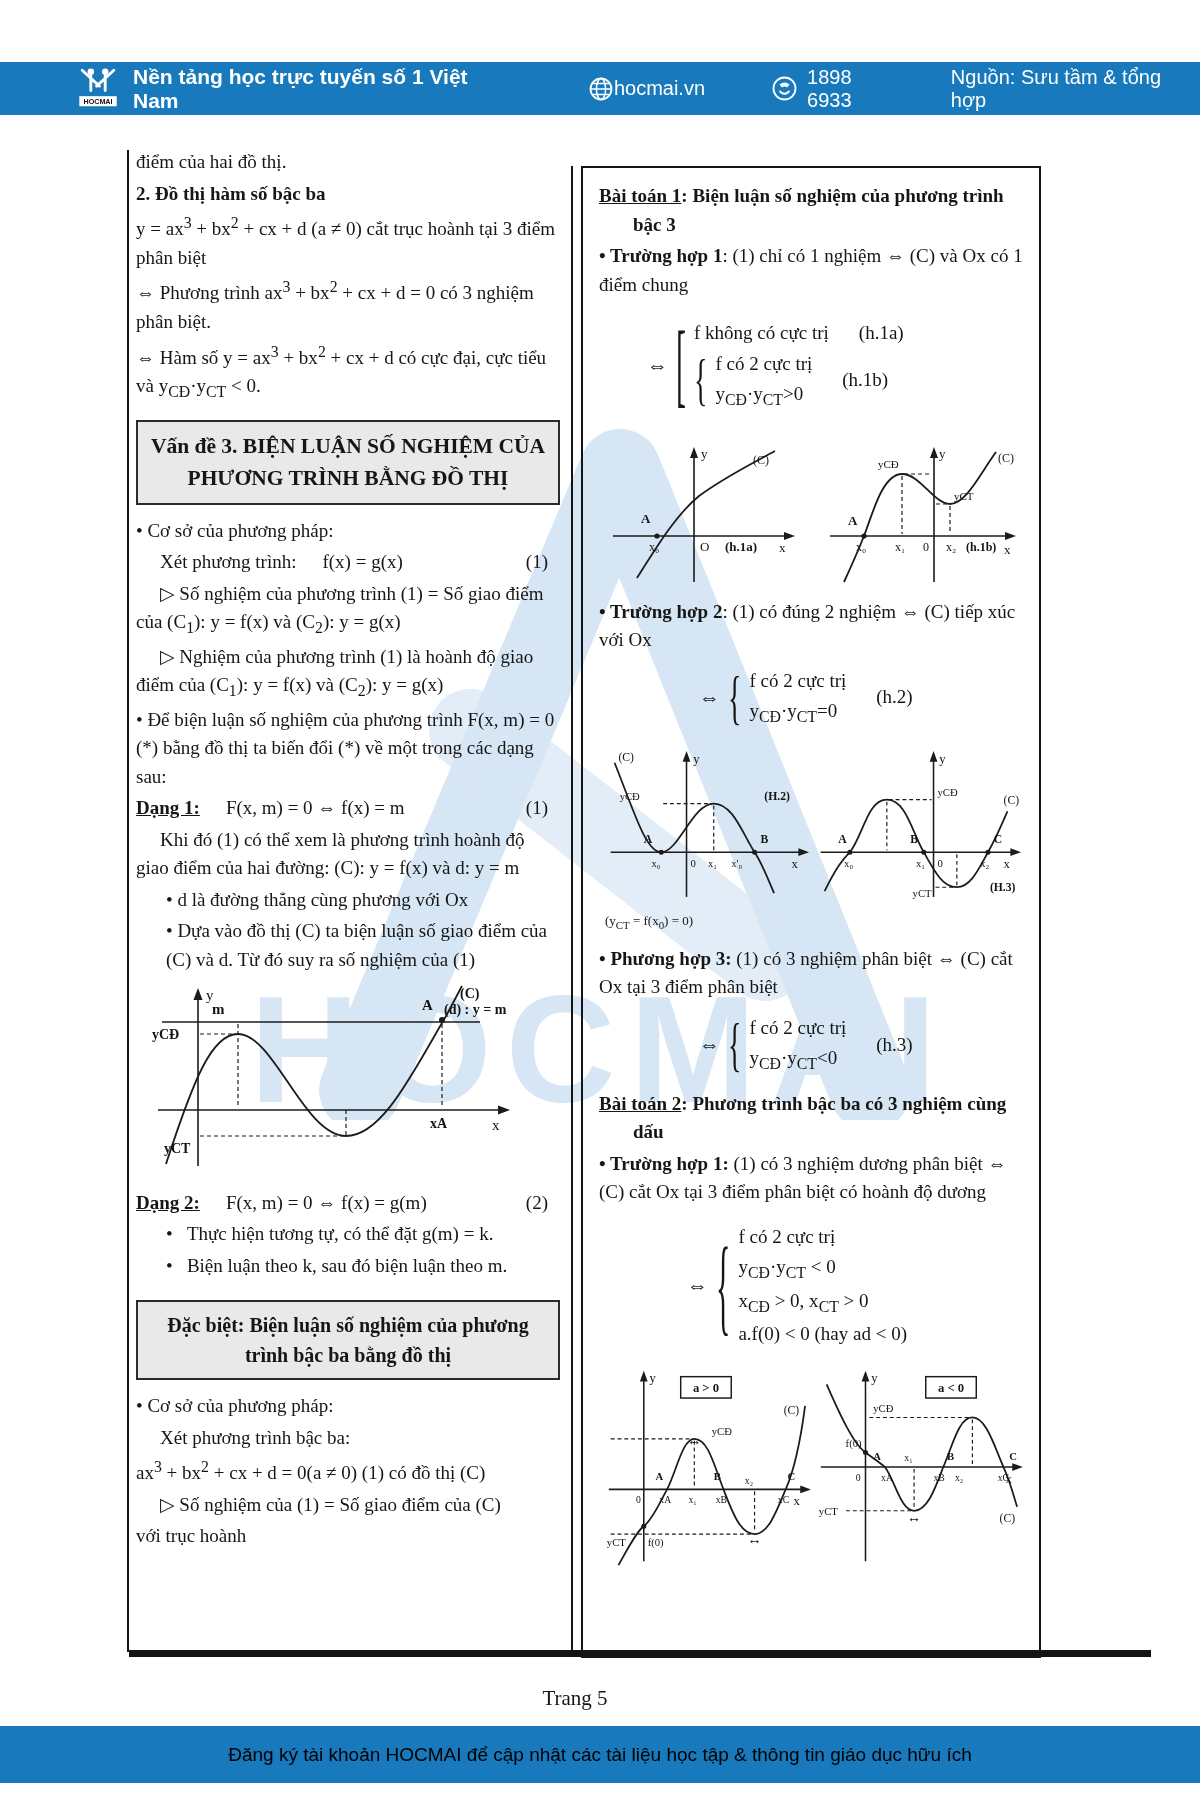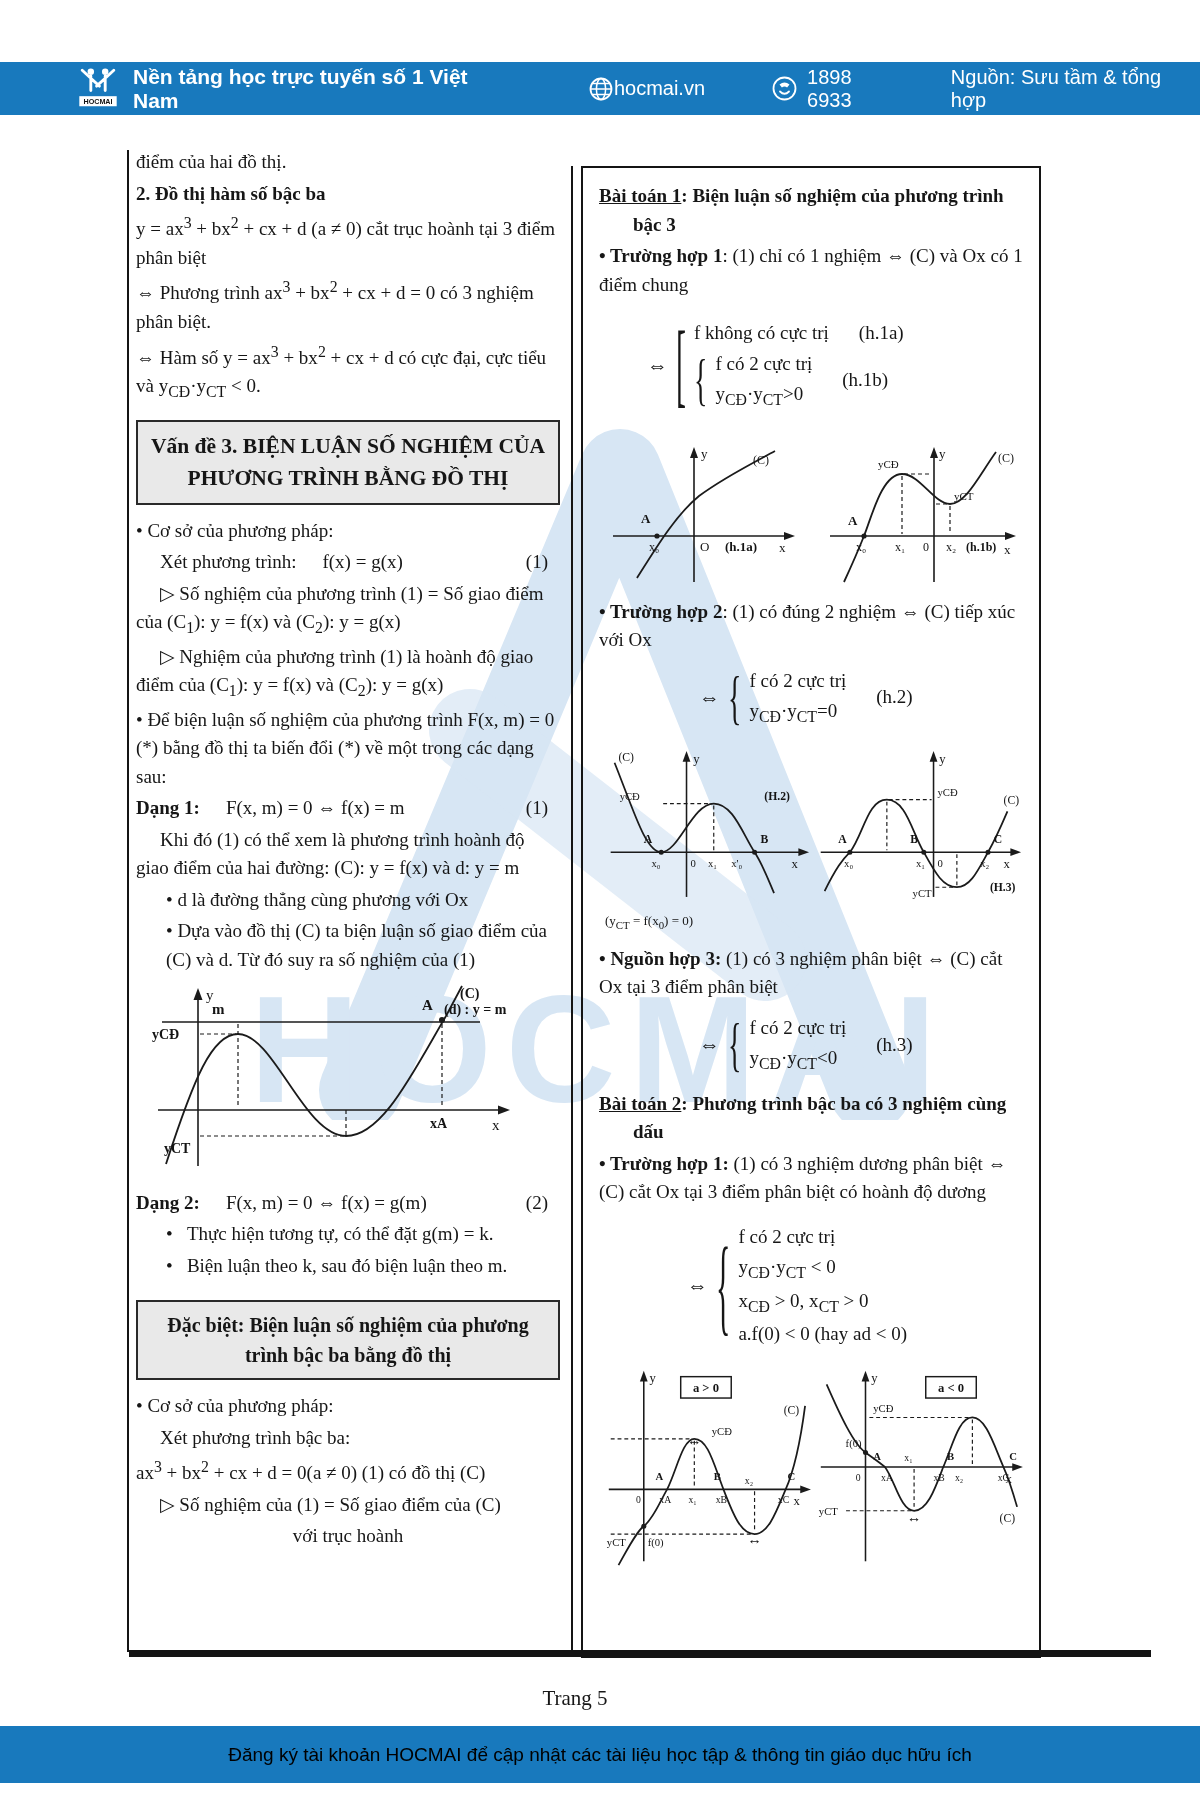--- a/index.html
+++ b/index.html
@@ -35,30 +35,30 @@
         border-top:5px solid #141414;border-bottom:2px solid #141414;z-index:2;}
 
   .lcol{position:absolute;left:136px;top:148px;width:424px;font-size:19px;line-height:1.5;z-index:1;}
   .rbox{position:absolute;left:581px;top:166px;width:460px;height:1492px;border:2px solid #141414;
         padding:14px 16px 0;font-size:19px;line-height:1.5;overflow:hidden;z-index:1;}
 
   p.ln{margin:0 0 3px;}
   .bold{font-weight:700;}
   .ti{text-indent:24px;}
   .ti2{padding-left:30px;}
-  .ctr{text-align:center;}
+  .ctr{}
   .hang{padding-left:34px;text-indent:-34px;}
   .mt6{margin-top:6px;}
 
   .secbox{border:2px solid #2a2a2a;background:#e9e9e9;text-align:center;font-weight:700;
           font-size:21.5px;line-height:1.5;padding:8px 10px;margin:16px 0 12px;}
   .secbox2{font-size:20px;margin:20px 0 12px;}
 
   .drow{display:flex;align-items:flex-start;margin:2px 0 3px;}
-  .dlab{font-weight:700;flex:0 0 auto;}
+  .dlab{font-weight:700;text-decoration:underline;flex:0 0 auto;}
   .xlab{flex:0 0 auto;}
   .df{margin-left:26px;flex:0 0 auto;}
   .dtag{margin-left:auto;margin-right:12px;flex:0 0 auto;}
 
   .fig{margin:4px 0 6px;}
   .figrow{display:flex;justify-content:space-between;align-items:flex-start;margin:6px 0 8px;}
   .figcap{font-size:13px;margin:-2px 0 4px 6px;}
 
   .sys{display:flex;align-items:center;gap:8px;}
   .syscol{display:flex;flex-direction:column;gap:2px;}
@@ -324,21 +324,21 @@
         <text x="108" y="127" font-size="11">x₁</text>
         <text x="130" y="127" font-size="11">0</text>
         <text x="174" y="127" font-size="11">x₂</text>
         <text x="130" y="54" font-size="11">yCĐ</text>
         <text x="124" y="158" font-size="11" text-anchor="end">yCT</text>
         <text x="184" y="152" font-size="12" class="b">(H.3)</text>
         <text x="198" y="62" font-size="12">(C)</text>
       </svg>
     </div>
 
-    <p class="ln"><b>• Nguồn hợp 3:</b> (1) có 3 nghiệm phân biệt ⇔ (C) cắt Ox tại 3 điểm phân biệt</p>
+    <p class="ln"><b>• Phương hợp 3:</b> (1) có 3 nghiệm phân biệt ⇔ (C) cắt Ox tại 3 điểm phân biệt</p>
     <div class="sys sys3">
       <span class="iff">⇔</span>
       <span class="br b2b">{</span>
       <div class="syscol">
         <span>f có 2 cực trị</span>
         <span>y<sub>CĐ</sub>·y<sub>CT</sub>&lt;0</span>
       </div>
       <span class="htag">(h.3)</span>
     </div>
 

